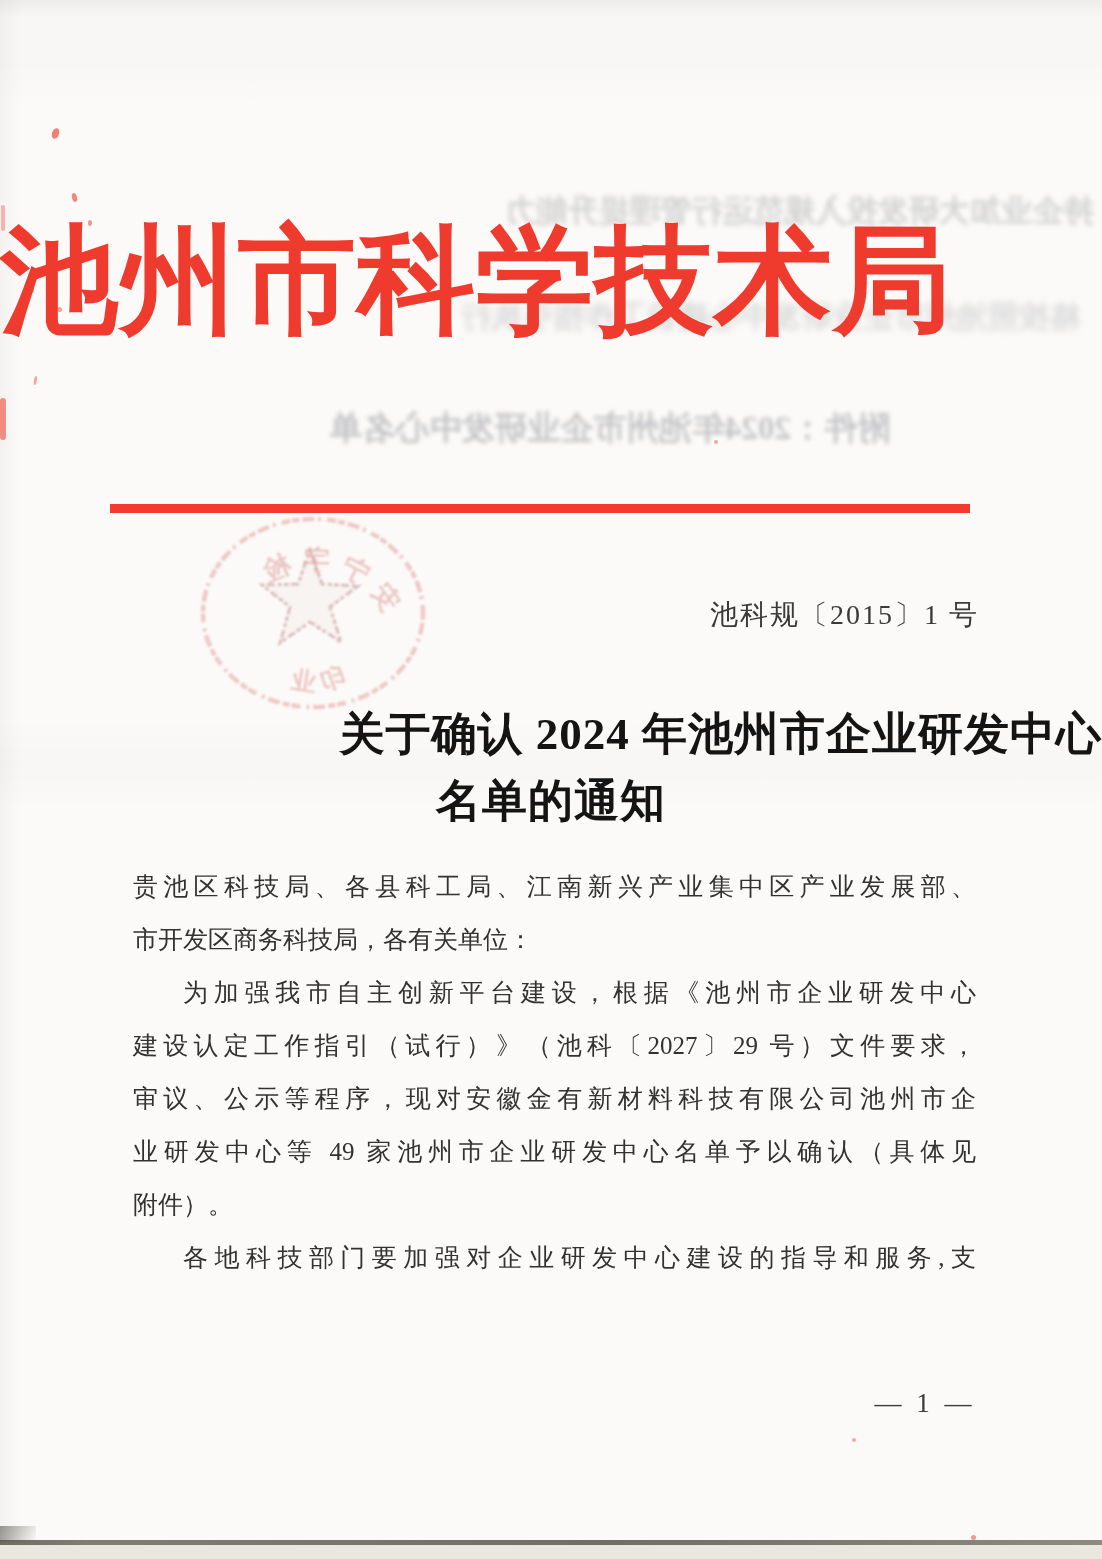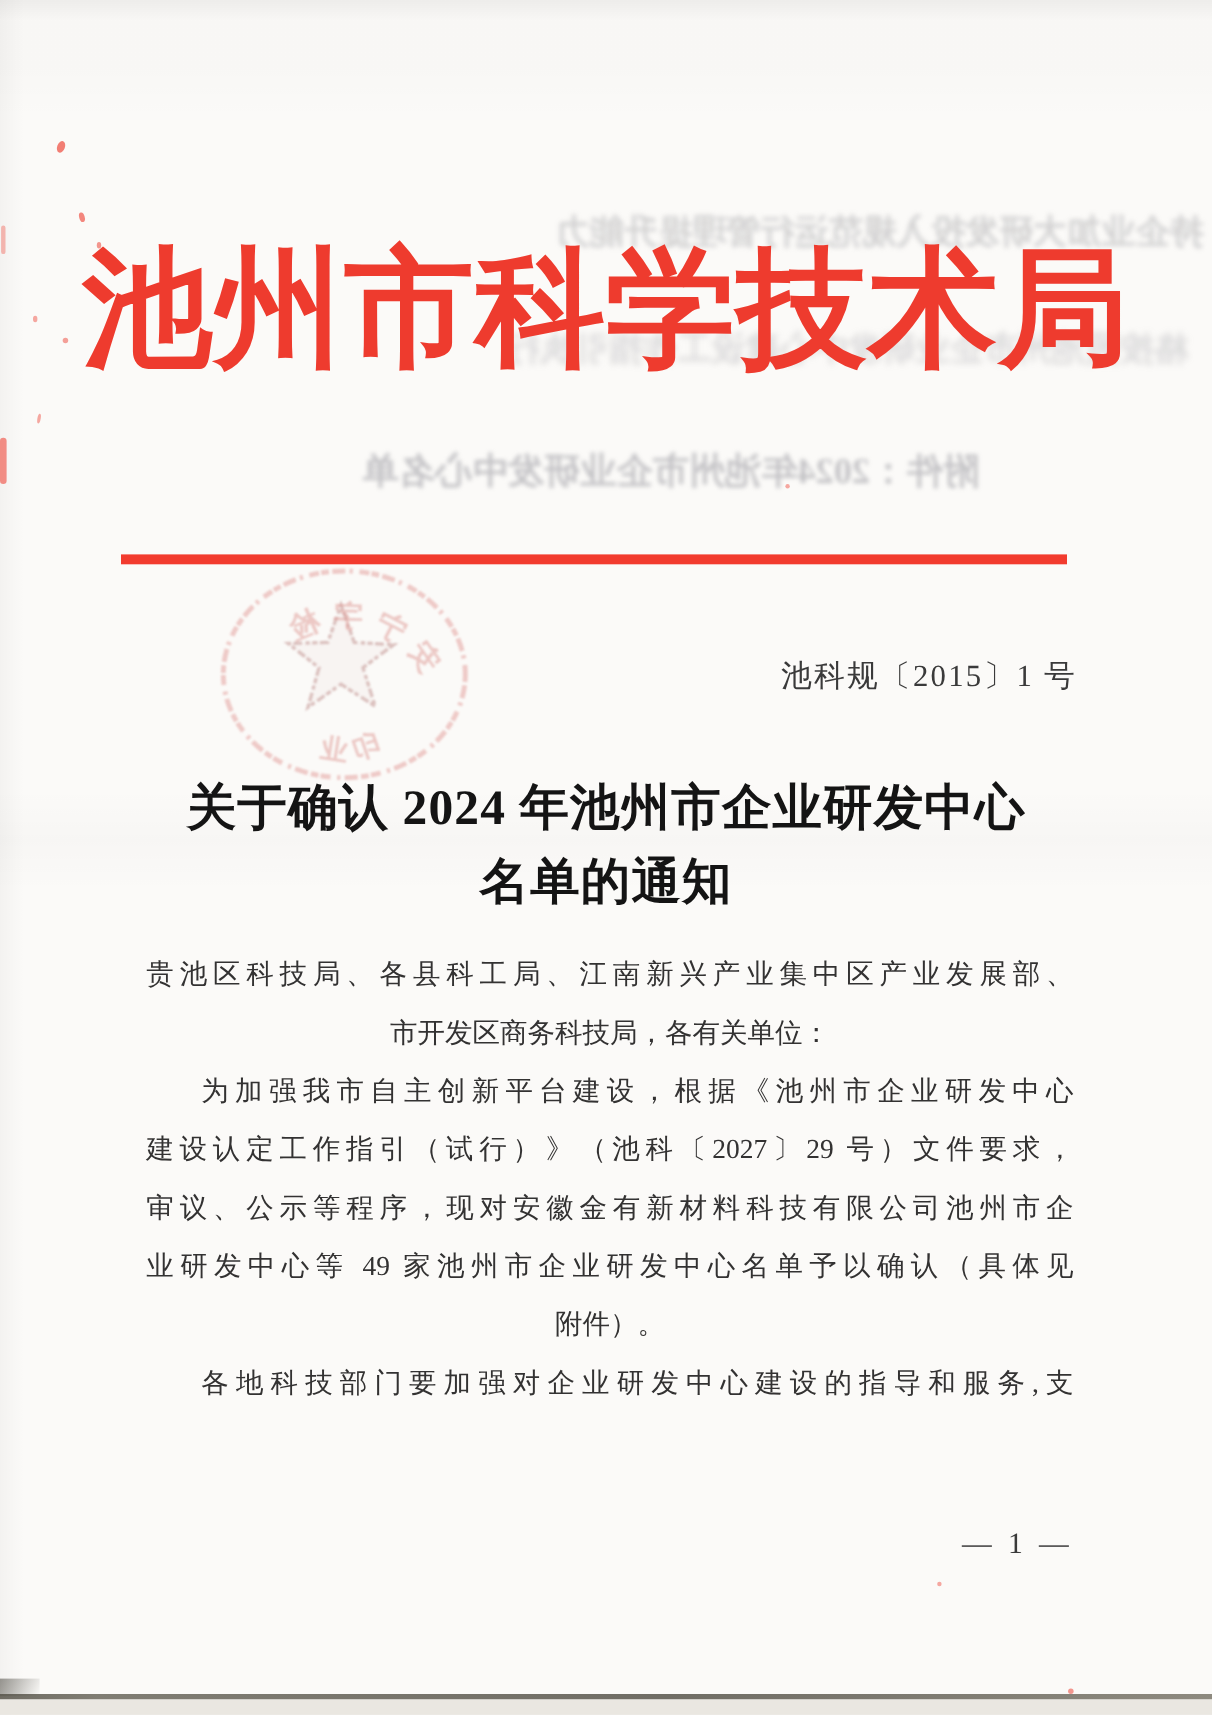--- a/index.html
+++ b/index.html
@@ -17,21 +17,20 @@
     background:
       linear-gradient(180deg, rgba(0,0,0,0.045) 0%, rgba(0,0,0,0.0) 1.2%),
       linear-gradient(90deg, rgba(0,0,0,0.03) 0%, rgba(0,0,0,0.0) 2%),
       linear-gradient(180deg, rgba(0,0,0,0.012) 4%, rgba(0,0,0,0.0) 7%),
       linear-gradient(180deg, rgba(0,0,0,0.0) 46%, rgba(0,0,0,0.015) 49%, rgba(0,0,0,0.0) 52%),
       #fbfaf8;
   }
   
   .agency-header{
     position:absolute;top:212px;left:0;width:1102px;
-    text-align:center;
     font-size:118px;font-weight:bold;line-height:1.18;
     color:var(--header-red);
     letter-spacing:1px;
     white-space:nowrap;
   }
   .red-rule{
     position:absolute;top:504px;left:110px;width:860px;height:9px;
     background:var(--rule-red);
   }
   
@@ -47,28 +46,28 @@
   .doc-number{
     position:absolute;top:596px;left:710px;width:266px;
     font-size:28px;color:#3a3a3a;letter-spacing:2px;white-space:nowrap;
   }
   
   .doc-title{
     position:absolute;left:0;width:1102px;text-align:center;
     font-weight:bold;color:var(--title-ink);font-size:45px;white-space:nowrap;
     letter-spacing:1px;
   }
-  .doc-title.l1{top:704px;}
+  .doc-title.l1{top:704px;text-align:right;}
   .doc-title.l2{top:771px;}
   
   .body-text{
     position:absolute;top:860px;left:133px;width:843px;
     font-size:25px;color:var(--body-ink);
   }
-  .line{height:53px;line-height:53px;white-space:nowrap;text-align:center;}
+  .line{height:53px;line-height:53px;white-space:nowrap;text-align:left;}
   .line.jl{white-space:normal;text-align:justify;text-align-last:justify;}
   .line.ind{text-indent:2em;}
   
   .page-number{
     position:absolute;top:1388px;left:860px;width:130px;
     font-size:27px;color:#3a3a3a;letter-spacing:4px;white-space:nowrap;text-align:center;
   }
   
   .stamp{
     position:absolute;top:512px;left:198px;width:230px;height:202px;

